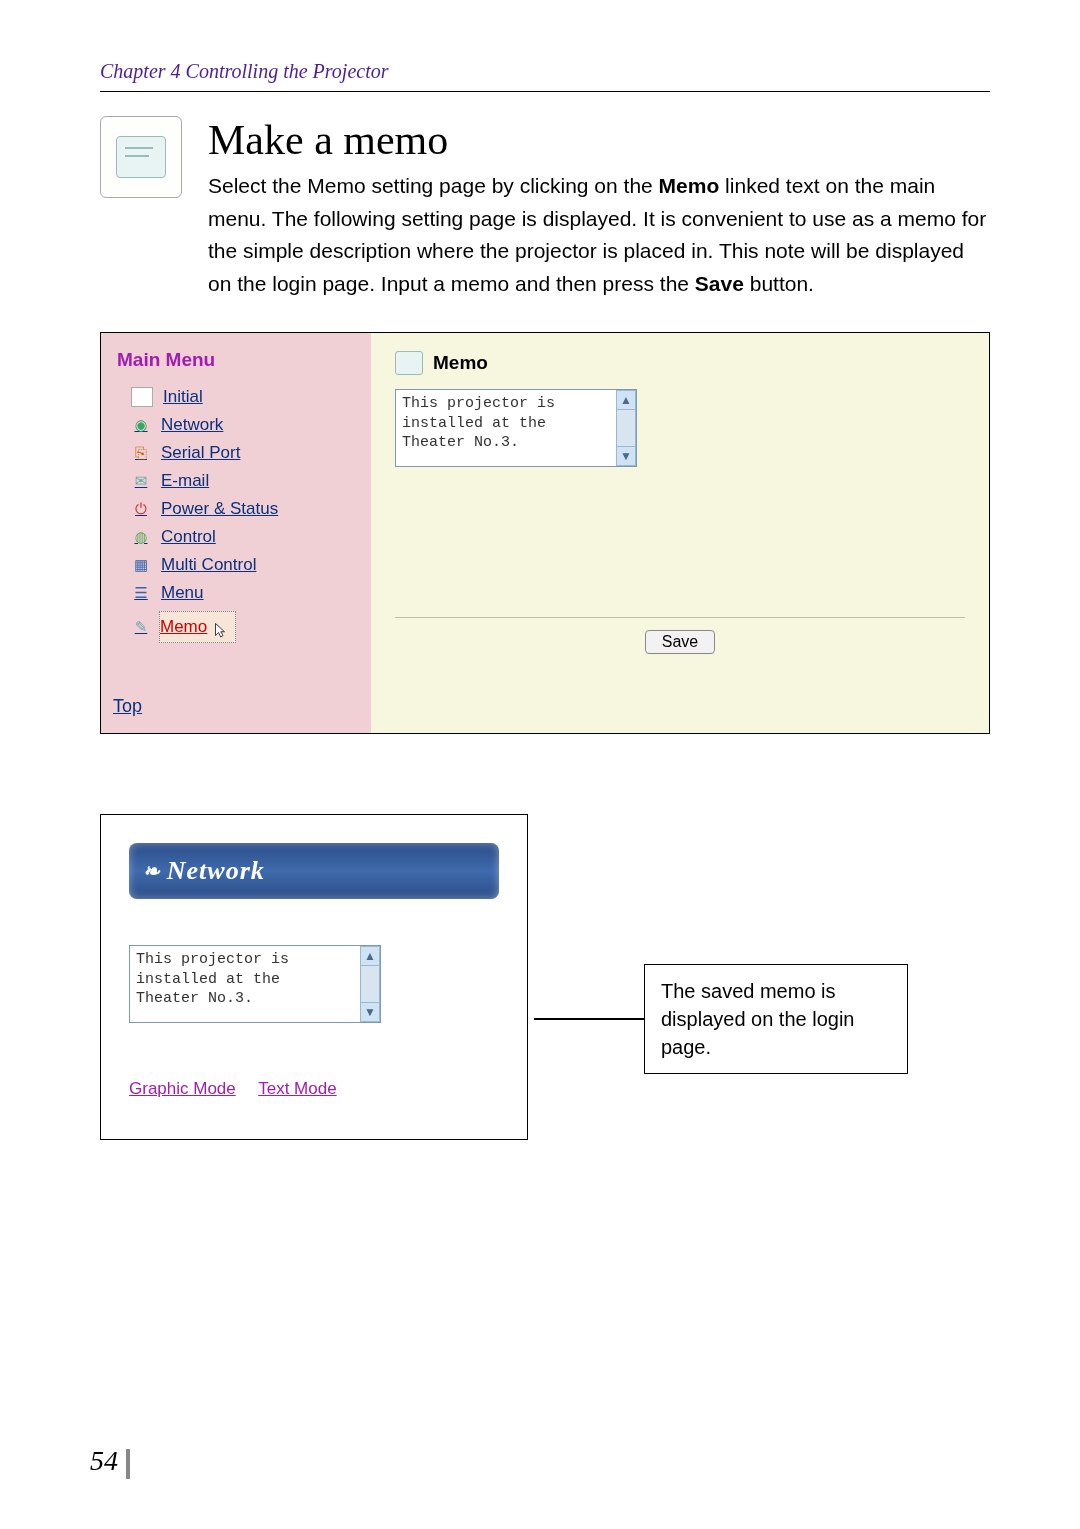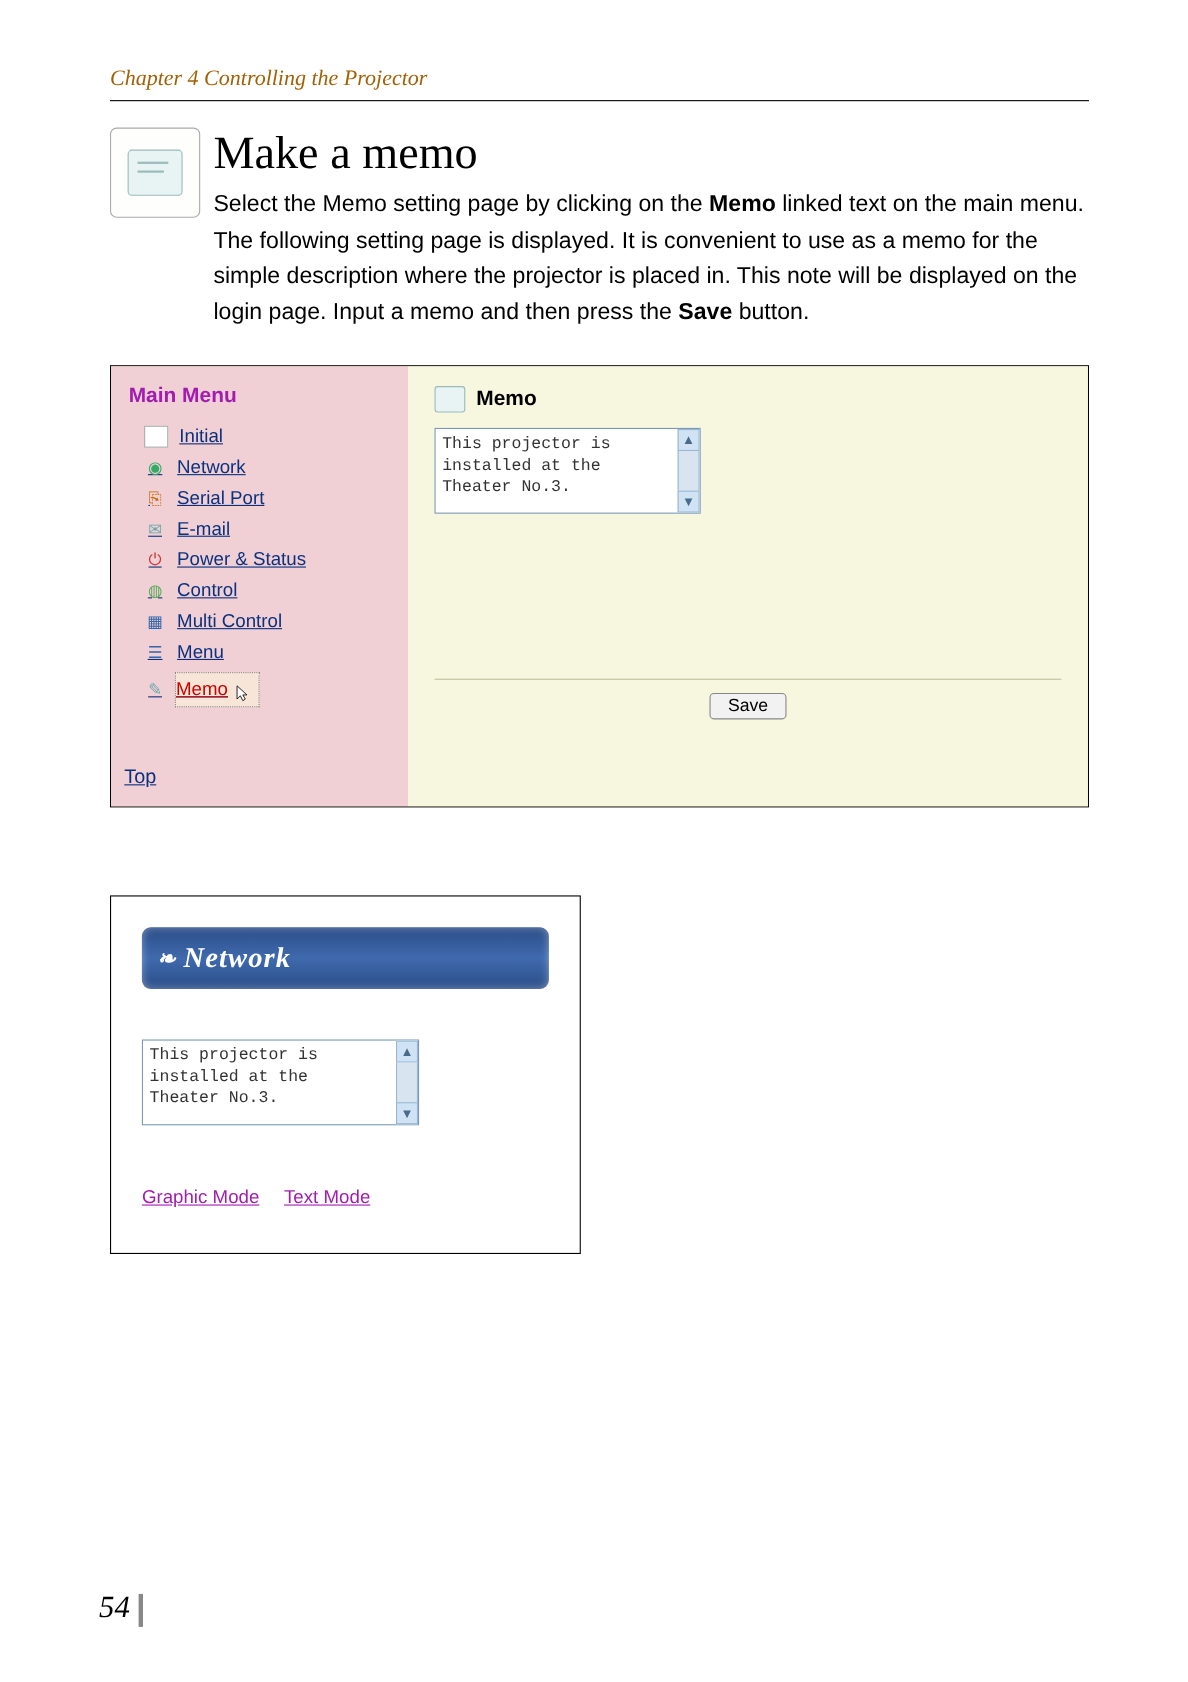--- a/index.html
+++ b/index.html
@@ -15,26 +15,26 @@
   }
   .hr-top {
     border: none;
     border-top: 1.5px solid #000;
     margin: 8px 0 24px 0;
   }
   .chapter {
     font-style: italic;
     font-family: Georgia, 'Times New Roman', serif;
     font-size: 20px;
-    color: #a16207;
+    color: #4c1d95;
   }
   .title-row {
     display: flex;
     align-items: flex-start;
-    gap: 12px;
+    gap: 26px;
   }
   .memo-icon-box {
     width: 80px;
     height: 80px;
     border: 1px solid #aaa;
     border-radius: 6px;
     background: #fefefd;
     display: flex;
     align-items: center;
     justify-content: center;
@@ -403,17 +403,21 @@
         <div class="sb-track"></div>
         <div class="sb-btn">▼</div>
       </div>
     </div>
     <div class="mode-links">
       <a>Graphic Mode</a>
       <a>Text Mode</a>
     </div>
   </div>
 
+  <div class="callout-wrap" style="margin-top:150px; margin-left:-4px;">
+    <div class="callout-line"></div>
+    <div class="callout-box">The saved memo is displayed on the login page.</div>
+  </div>
 </div>
 
 <div class="page-num">
   <span>54</span><span class="page-num-bar"></span>
 </div>
 
 </body></html>

